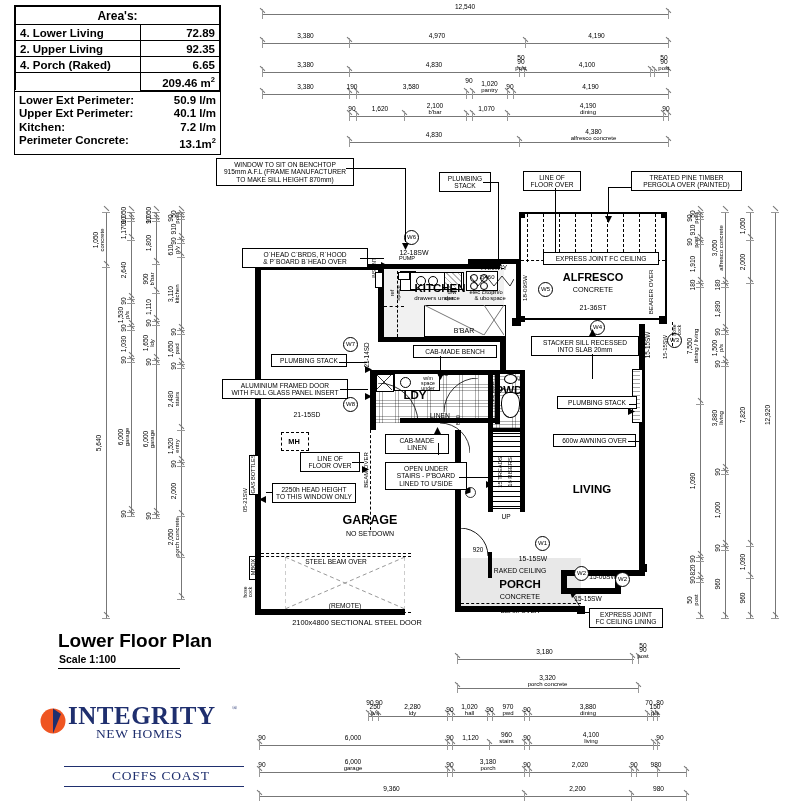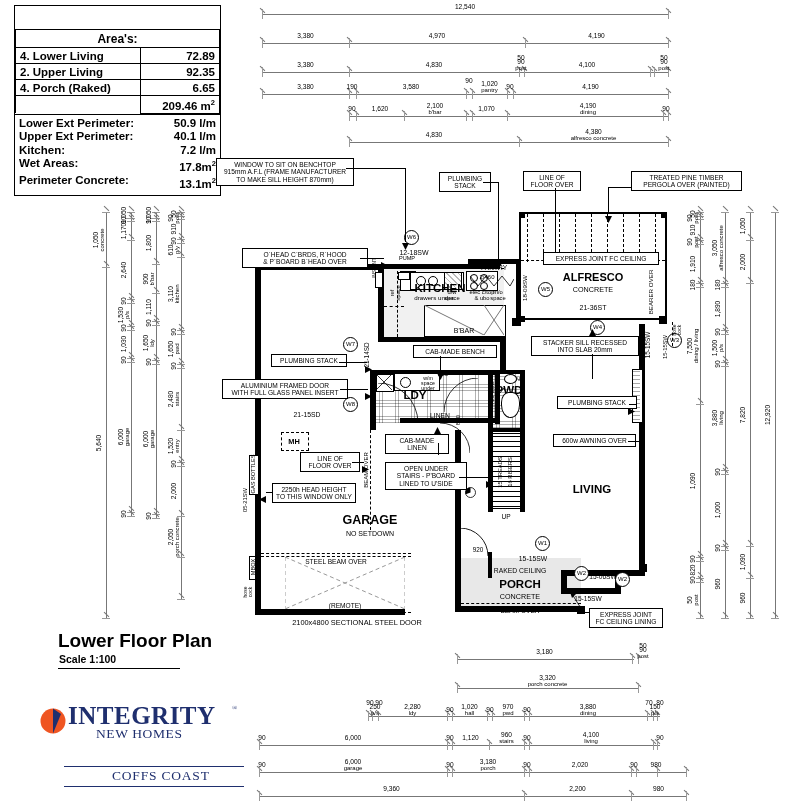--- a/index.html
+++ b/index.html
@@ -2,21 +2,21 @@
 <html><head>
 <meta charset="utf-8">
 <style>
   html,body{margin:0;padding:0;background:#fff;}
   body{width:800px;height:806px;position:relative;overflow:hidden;
        font-family:"Liberation Sans",sans-serif;color:#000;-webkit-font-smoothing:none;}
 
   
   #areas{position:absolute;left:14px;top:5px;width:205px;border:1px solid #000;
          background:#fff;font-size:11.5px;font-weight:bold;}
-  #areas table{border-collapse:collapse;width:100%;margin-top:23px;}
+  #areas table{border-collapse:collapse;width:100%;}
   #areas td{border:1px solid #000;padding:1.5px 4px;font-weight:bold;font-size:11.5px;}
   #areas td.r{text-align:right;width:70px;}
   #areas td.hd{text-align:center;font-size:12px;}
   #perims{border-top:1px solid #000;padding:2px 4px 3px 4px;}
   #perims div{display:flex;justify-content:space-between;font-size:11.5px;font-weight:bold;
               line-height:13.4px;}
   #perims div span:last-child{text-align:right;min-width:58px;}
   sup{font-size:7.5px;vertical-align:super;}
 
   
@@ -92,24 +92,20 @@
     </div>
     <div>
       <span>Upper Ext Perimeter:</span>
       <span>40.1 l/m</span>
     </div>
     <div>
       <span>Kitchen:</span>
       <span>7.2 l/m</span>
     </div>
     <div>
-      <span>Wet Areas:</span>
-      <span><span>17.8m</span><sup>2</sup></span>
-    </div>
-    <div>
       <span>Perimeter Concrete:</span>
       <span><span>13.1m</span><sup>2</sup></span>
     </div>
   </div>
 </div>
 
 <div id="dimtop">
     <div class="ln lnh" style="left:262px;top:14px;width:406px;background:#777"></div>
     <div style="position:absolute;left:259px;top:10px;width:7px;height:0;border-top:1px solid #777;transform:rotate(45deg);transform-origin:50% 50%;"></div>
     <div class="ln lnv" style="left:262px;top:9px;height:10px;background:#999"></div>

